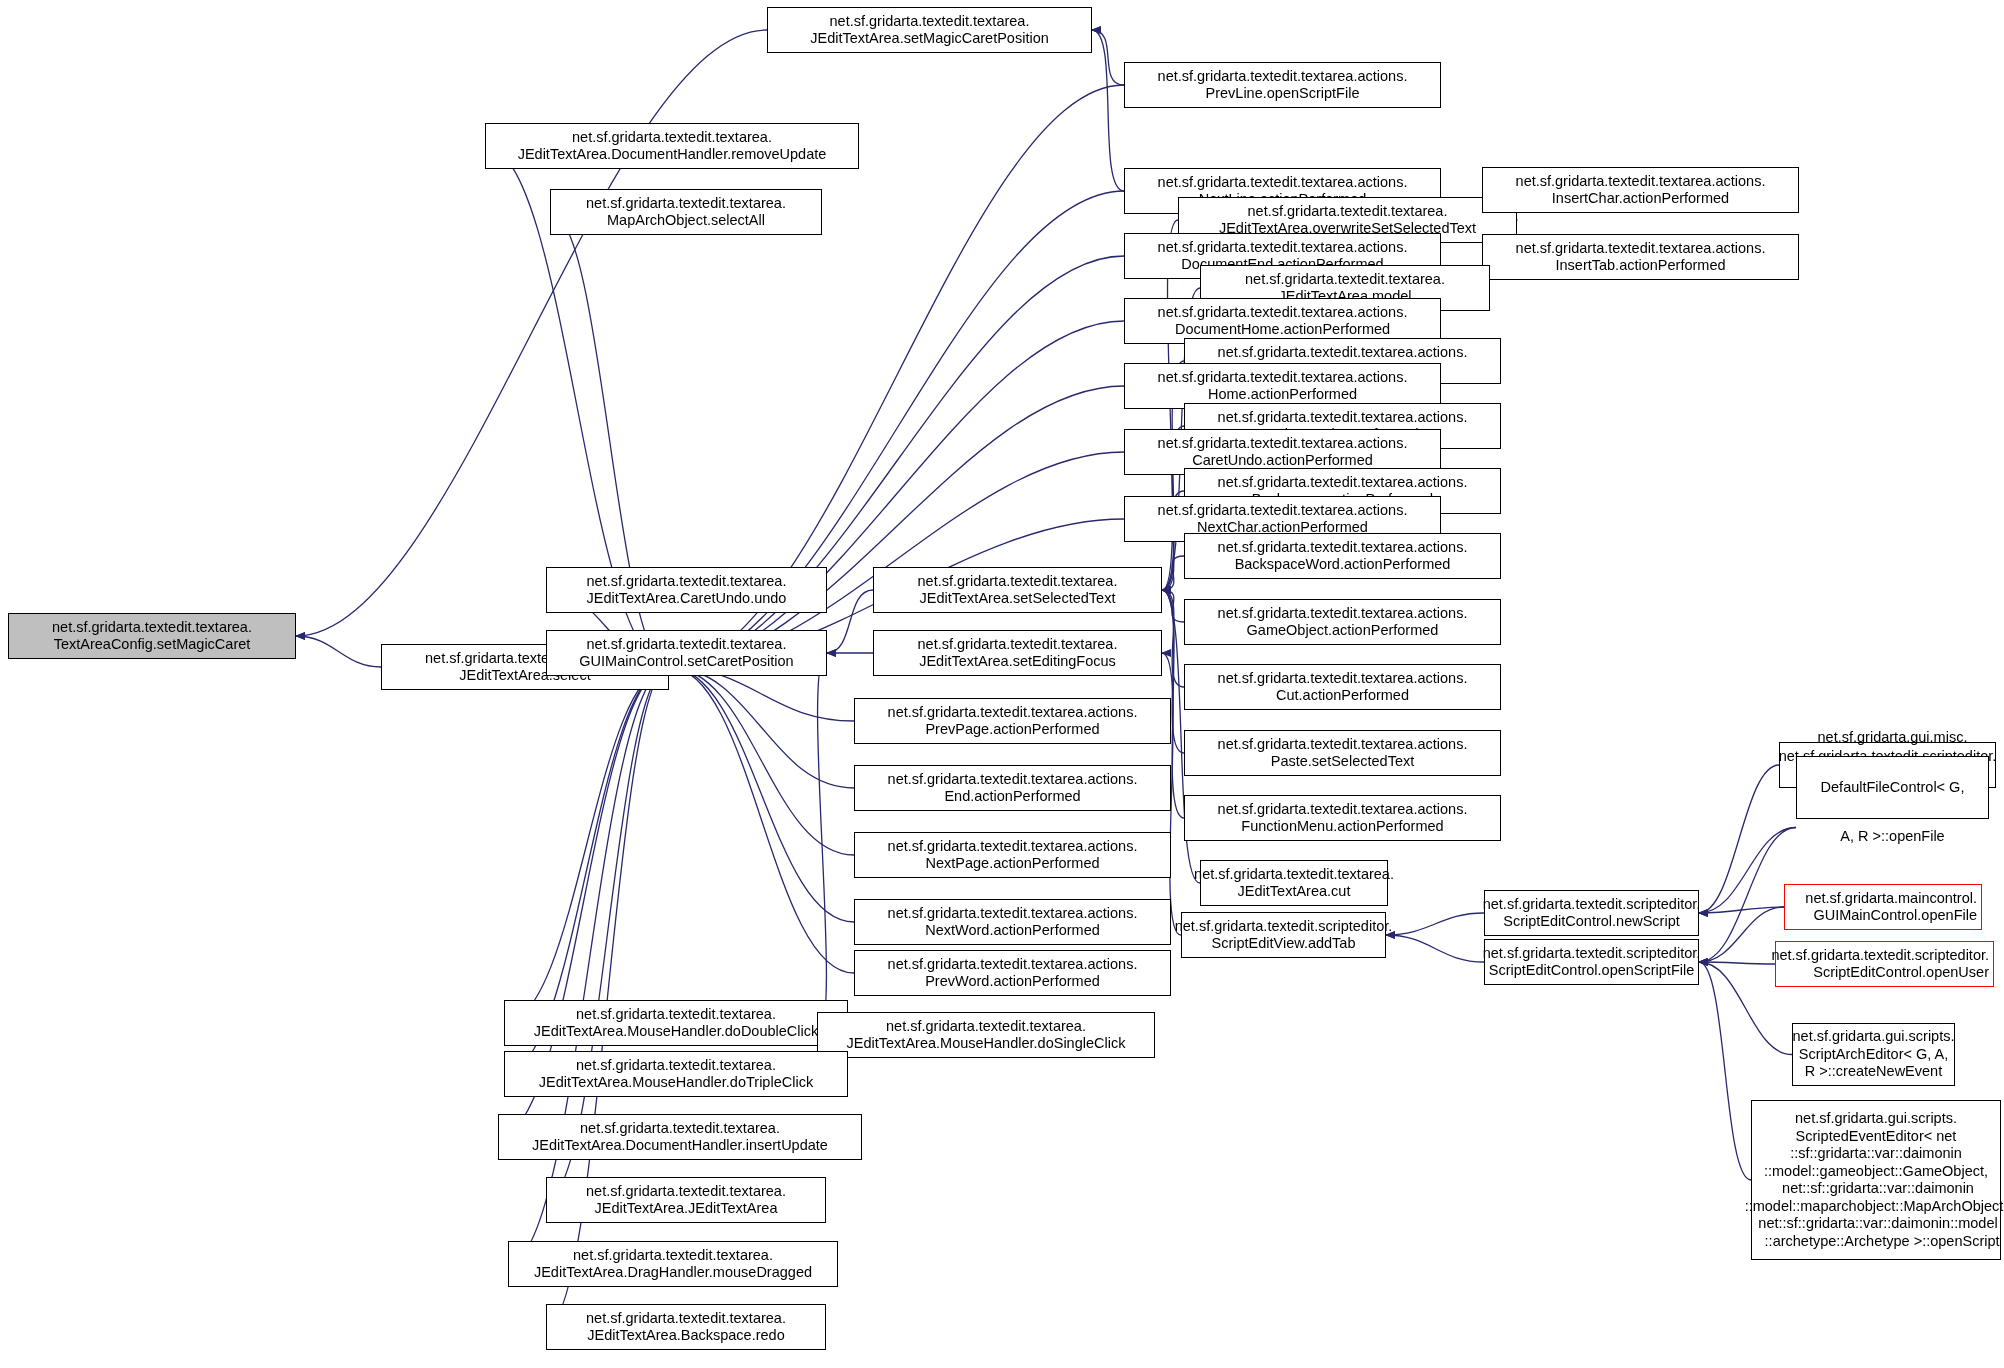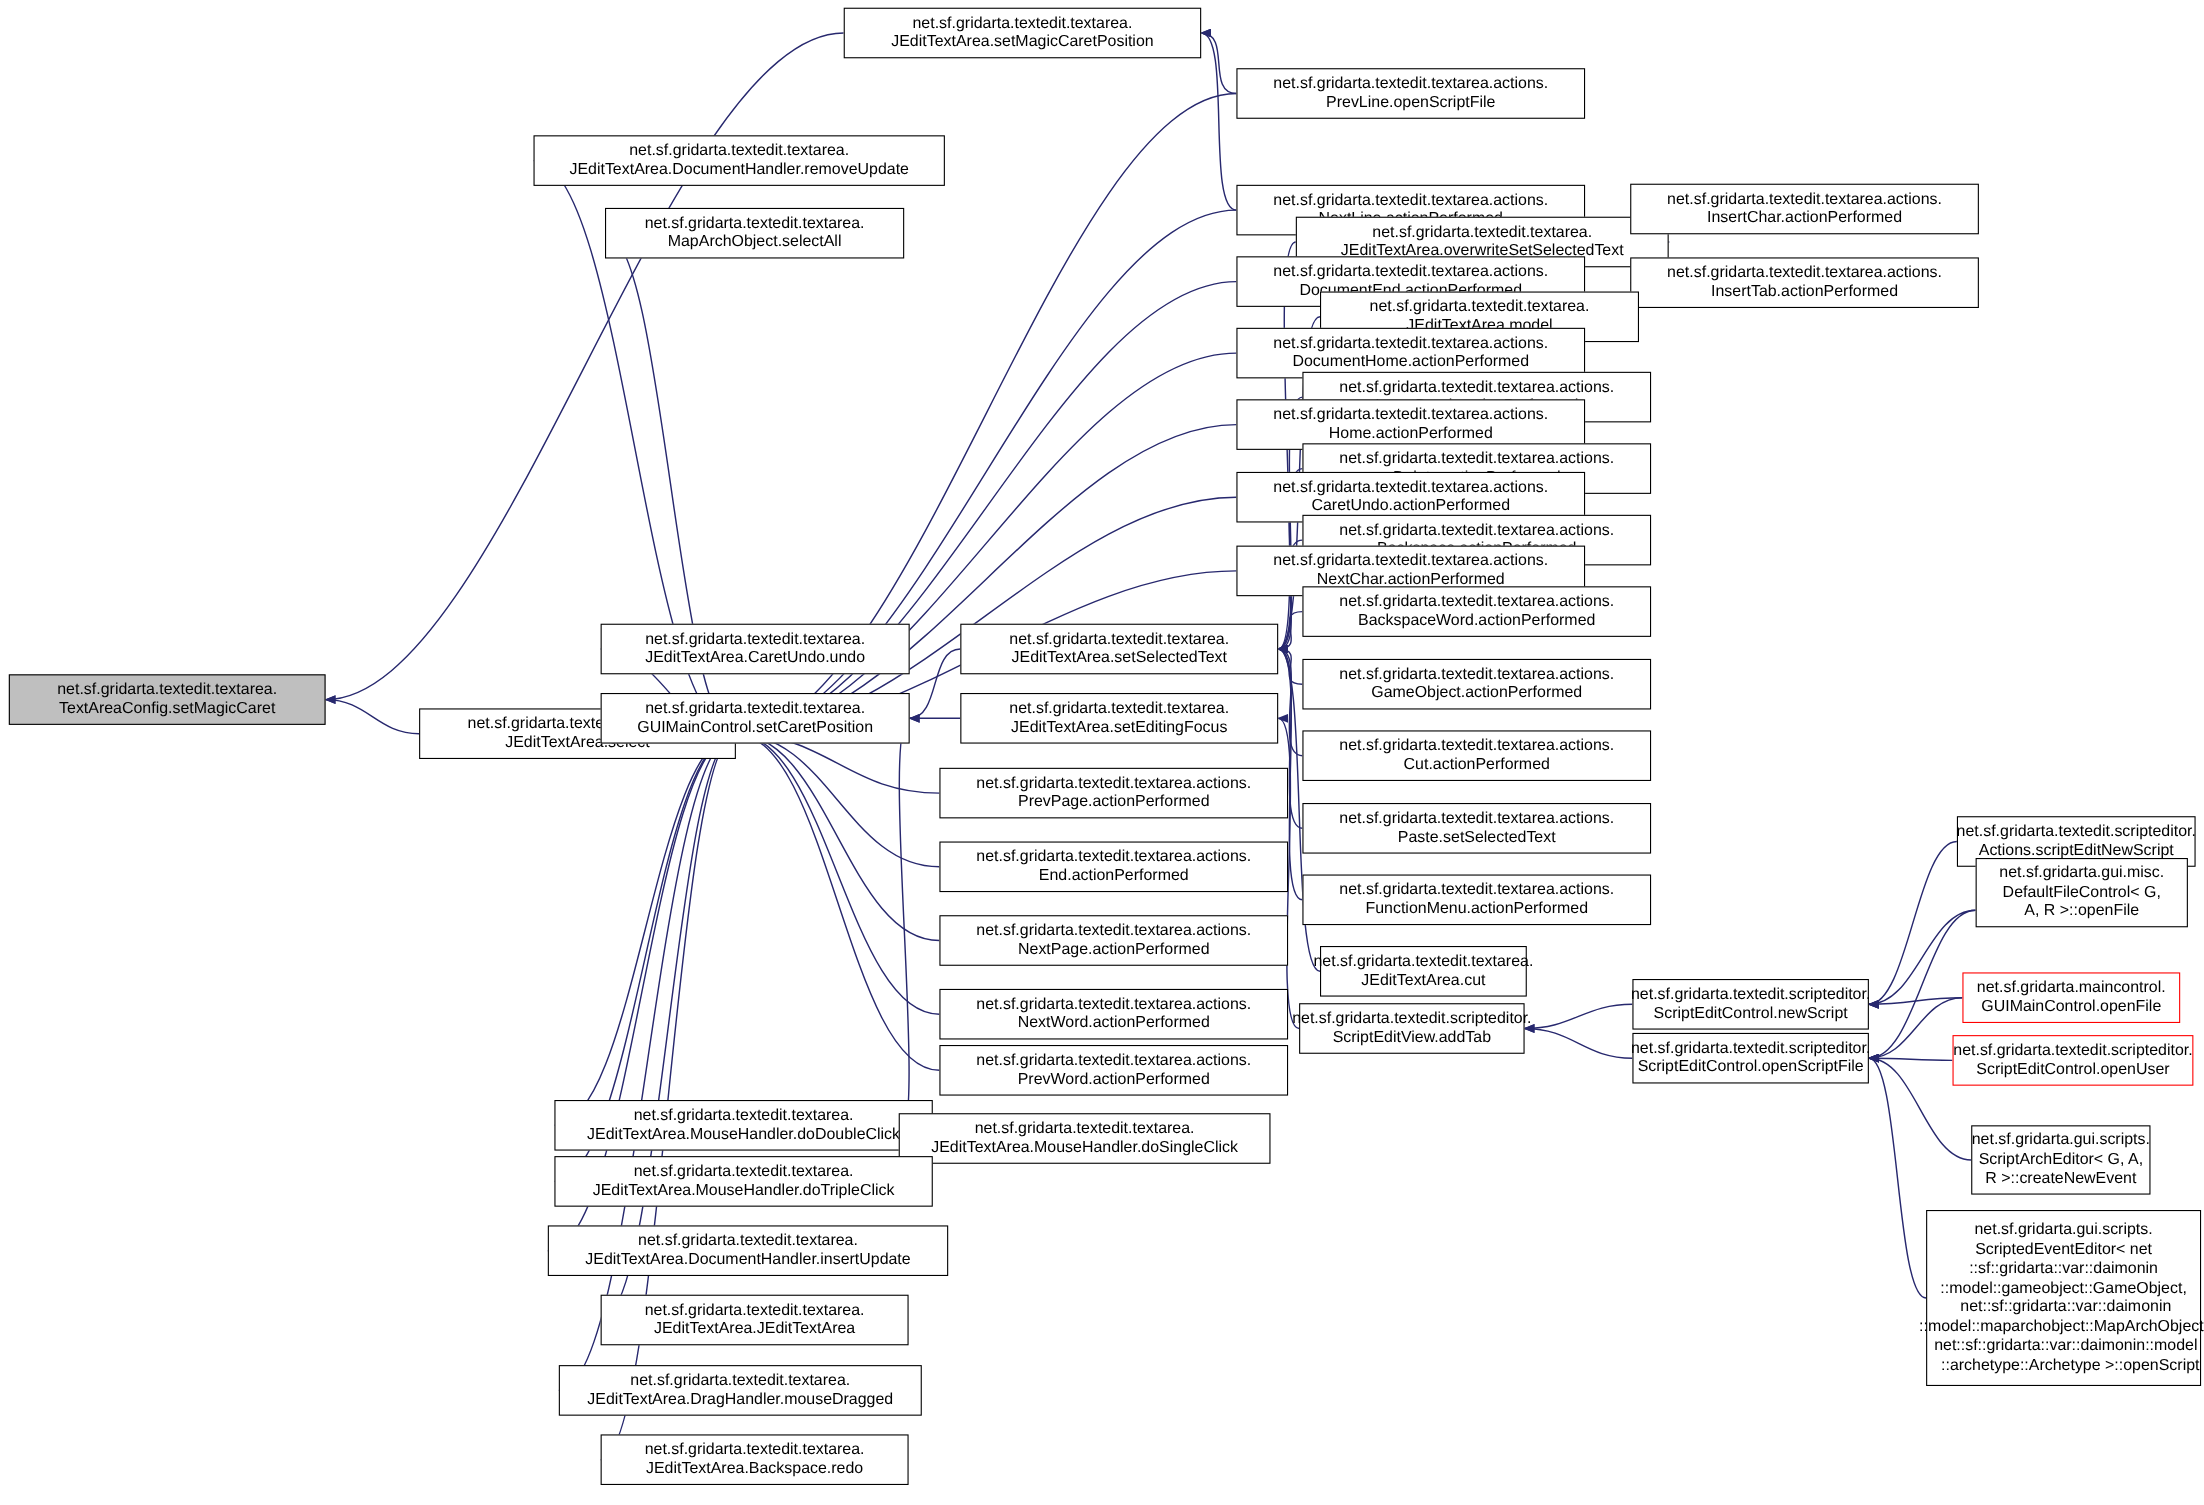--- a/index.html
+++ b/index.html
@@ -38,20 +38,21 @@
     padding: 2px 4px;
     white-space: pre;
     z-index: 5;
   }
   .node.highlight {
     background: #bfbfbf;
     border-color: #000000;
   }
   .node.red {
     border-color: #ff0000;
+    align-items: flex-end;
   }
   .node .ln {
     display: block;
   }
 </style>
 </head>
 <body>
 
 <div id="canvas">
   <svg id="edges" viewBox="0 0 2004 1368" xmlns="http://www.w3.org/2000/svg">
@@ -142,21 +143,21 @@
       <div class="node" style="left: 1184px; top: 599px; width: 317px; height: 46px;"><span class="ln">net.sf.gridarta.textedit.textarea.actions.</span><span class="ln">GameObject.actionPerformed</span></div>
       <div class="node" style="left: 546px; top: 630px; width: 281px; height: 46px;"><span class="ln">net.sf.gridarta.textedit.textarea.</span><span class="ln">GUIMainControl.setCaretPosition</span></div>
       <div class="node" style="left: 873px; top: 630px; width: 289px; height: 46px;"><span class="ln">net.sf.gridarta.textedit.textarea.</span><span class="ln">JEditTextArea.setEditingFocus</span></div>
       <div class="node" style="left: 1184px; top: 664px; width: 317px; height: 46px;"><span class="ln">net.sf.gridarta.textedit.textarea.actions.</span><span class="ln">Cut.actionPerformed</span></div>
       <div class="node" style="left: 854px; top: 698px; width: 317px; height: 46px;"><span class="ln">net.sf.gridarta.textedit.textarea.actions.</span><span class="ln">PrevPage.actionPerformed</span></div>
       <div class="node" style="left: 1184px; top: 730px; width: 317px; height: 46px;"><span class="ln">net.sf.gridarta.textedit.textarea.actions.</span><span class="ln">Paste.setSelectedText</span></div>
       <div class="node" style="left: 854px; top: 765px; width: 317px; height: 46px;"><span class="ln">net.sf.gridarta.textedit.textarea.actions.</span><span class="ln">End.actionPerformed</span></div>
       <div class="node" style="left: 1779px; top: 742px; width: 217px; height: 46px;"><span class="ln">net.sf.gridarta.textedit.scripteditor.</span><span class="ln">Actions.scriptEditNewScript</span></div>
       <div class="node" style="left: 1184px; top: 795px; width: 317px; height: 46px;"><span class="ln">net.sf.gridarta.textedit.textarea.actions.</span><span class="ln">FunctionMenu.actionPerformed</span></div>
       <div class="node" style="left: 854px; top: 832px; width: 317px; height: 46px;"><span class="ln">net.sf.gridarta.textedit.textarea.actions.</span><span class="ln">NextPage.actionPerformed</span></div>
-      <div class="node" style="left: 1796px; top: 780px; width: 193px; height: 63px;"><span class="ln">net.sf.gridarta.gui.misc.</span><span class="ln">DefaultFileControl&lt; G,</span><span class="ln">A, R &gt;::openFile</span></div>
+      <div class="node" style="left: 1796px; top: 756px; width: 193px; height: 63px; gap: 32px;"><span class="ln">net.sf.gridarta.gui.misc.</span><span class="ln">DefaultFileControl&lt; G,</span><span class="ln">A, R &gt;::openFile</span></div>
       <div class="node" style="left: 1200px; top: 860px; width: 188px; height: 46px;"><span class="ln">net.sf.gridarta.textedit.textarea.</span><span class="ln">JEditTextArea.cut</span></div>
       <div class="node" style="left: 1484px; top: 890px; width: 215px; height: 46px;"><span class="ln">net.sf.gridarta.textedit.scripteditor.</span><span class="ln">ScriptEditControl.newScript</span></div>
       <div class="node red" style="left: 1784px; top: 884px; width: 198px; height: 46px;"><span class="ln">net.sf.gridarta.maincontrol.</span><span class="ln">GUIMainControl.openFile</span></div>
       <div class="node" style="left: 854px; top: 899px; width: 317px; height: 46px;"><span class="ln">net.sf.gridarta.textedit.textarea.actions.</span><span class="ln">NextWord.actionPerformed</span></div>
       <div class="node" style="left: 1181px; top: 912px; width: 205px; height: 46px;"><span class="ln">net.sf.gridarta.textedit.scripteditor.</span><span class="ln">ScriptEditView.addTab</span></div>
       <div class="node" style="left: 1484px; top: 939px; width: 215px; height: 46px;"><span class="ln">net.sf.gridarta.textedit.scripteditor.</span><span class="ln">ScriptEditControl.openScriptFile</span></div>
       <div class="node red" style="left: 1775px; top: 941px; width: 219px; height: 46px;"><span class="ln">net.sf.gridarta.textedit.scripteditor.</span><span class="ln">ScriptEditControl.openUser</span></div>
       <div class="node" style="left: 854px; top: 950px; width: 317px; height: 46px;"><span class="ln">net.sf.gridarta.textedit.textarea.actions.</span><span class="ln">PrevWord.actionPerformed</span></div>
       <div class="node" style="left: 504px; top: 1000px; width: 344px; height: 46px;"><span class="ln">net.sf.gridarta.textedit.textarea.</span><span class="ln">JEditTextArea.MouseHandler.doDoubleClick</span></div>
       <div class="node" style="left: 817px; top: 1012px; width: 338px; height: 46px;"><span class="ln">net.sf.gridarta.textedit.textarea.</span><span class="ln">JEditTextArea.MouseHandler.doSingleClick</span></div>

